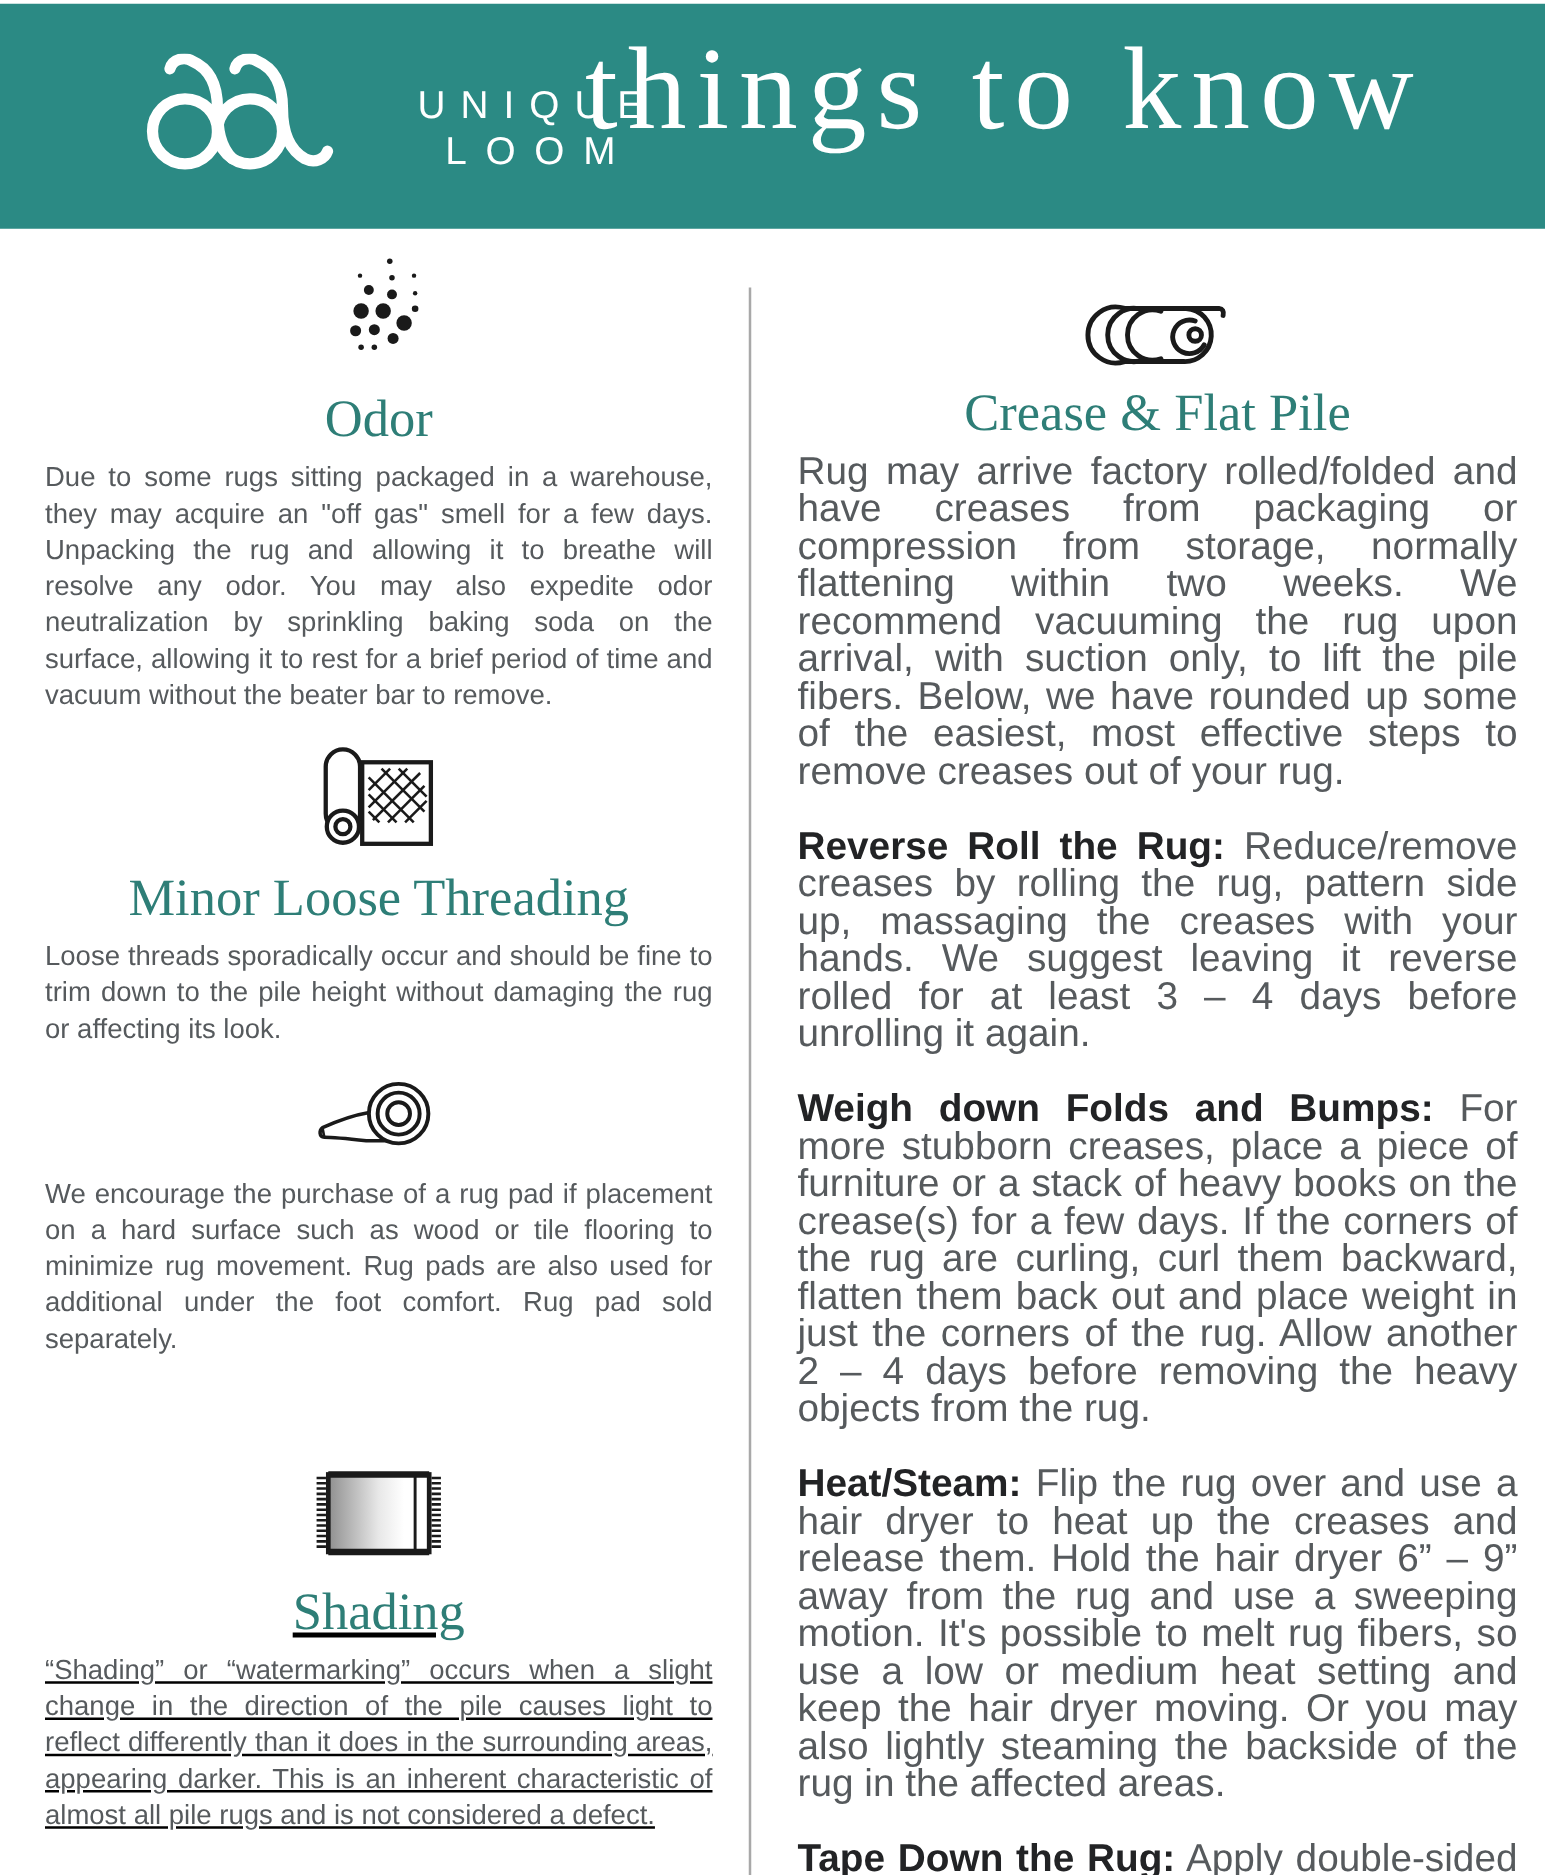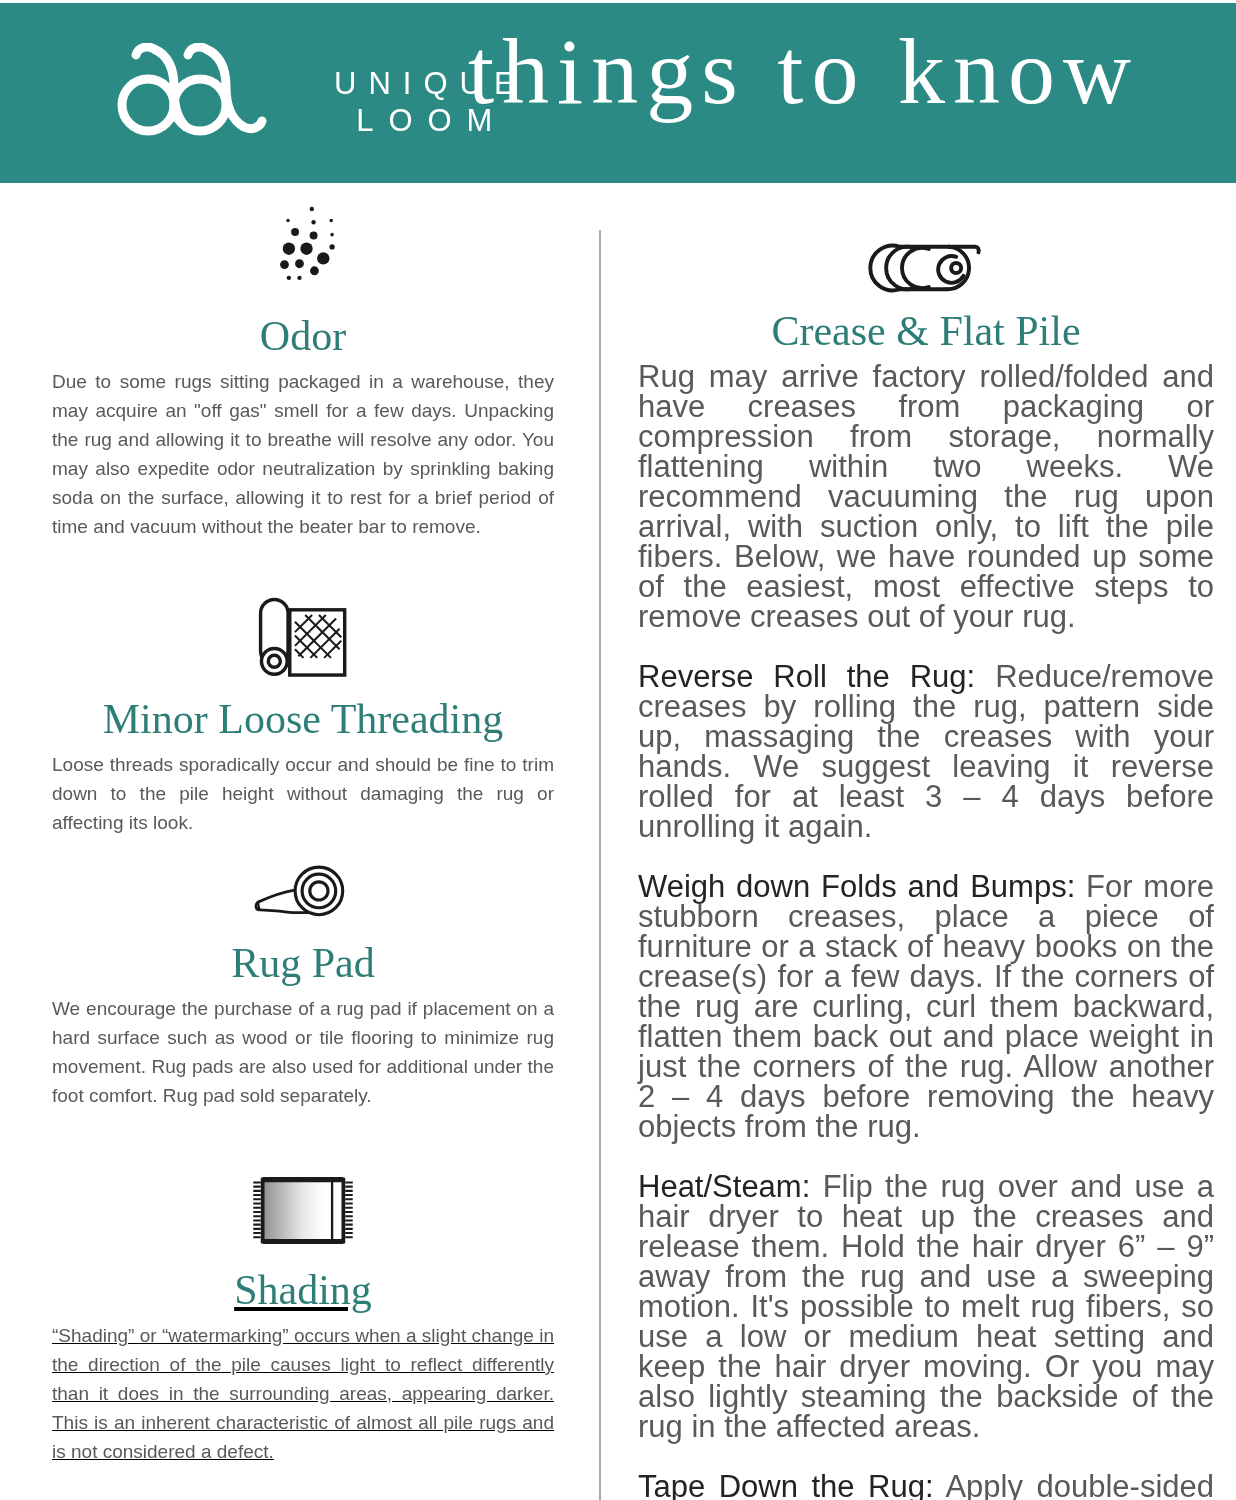--- a/index.html
+++ b/index.html
@@ -24,35 +24,35 @@
     font-size:94px;line-height:120px;letter-spacing:8px;color:#ffffff;
   }
   .divider{position:absolute;left:599px;top:230px;width:2px;height:1270px;background:var(--divider,#a8a8a8);}
   .sec{position:absolute;left:36px;width:534px;}
   .icon-wrap{display:flex;justify-content:center;align-items:flex-end;}
   .icon-wrap svg{color:#1a1a1a;}
   h2{
     margin:0;text-align:center;font-family:"Liberation Serif","DejaVu Serif",serif;
     font-weight:400;font-size:42px;line-height:46px;color:var(--accent,#2e7e77);
   }
-  .sec p{margin:8px 16px 0;text-align:justify;font-size:19px;line-height:29px;color:var(--body,#565a5d);}
+  .sec p{margin:8px 0 0;text-align:justify;font-size:22px;line-height:29px;color:var(--body,#565a5d);}
   #sec-odor{top:202px;}
   #sec-odor .icon-wrap{margin-bottom:14px;}
   #sec-threading{top:596px;}
   #sec-threading .icon-wrap{margin-bottom:14px;}
   #sec-rugpad{top:858px;}
   #sec-rugpad .icon-wrap{margin-bottom:12px;}
   #sec-shading{top:1172px;text-decoration:underline;}
   #sec-shading .icon-wrap{margin-bottom:16px;}
   .rightcol{position:absolute;left:638px;top:240px;width:576px;}
   .rightcol .icon-wrap{margin-bottom:12px;}
   .rightcol p{margin:0;text-align:justify;font-size:31px;line-height:30px;color:var(--body,#565a5d);}
   .rightcol .intro{margin-top:8px;}
   .rightcol .tip{margin-top:30px;}
-  .tip b{font-weight:400;color:var(--ink,#222325);margin-top:37px;}
+  .tip b{font-weight:700;color:var(--ink,#222325);margin-top:37px;}
 </style>
 </head>
 <body>
 
 <header class="banner">
   <svg class="logo-svg" viewBox="0 0 210 100" fill="none" stroke="currentColor" stroke-width="9" stroke-linecap="round">
     <circle cx="40" cy="62" r="26"></circle>
     <path d="M28 12 C 30 4 40 2 46 6 C 60 12 66 26 66 44 C 66 60 68 74 78 84"></path>
     <circle cx="92" cy="62" r="26"></circle>
     <path d="M80 12 C 82 4 92 2 98 6 C 112 12 118 26 118 44 C 118 60 122 76 136 84 C 144 88 152 84 154 78"></path>
@@ -119,21 +119,20 @@
 <section class="sec" id="sec-rugpad">
   <div class="icon-wrap">
     <svg width="105" height="70" viewBox="0 0 150 100" fill="none" stroke="currentColor" stroke-width="4" stroke-linejoin="round">
       <path d="M10 63 C 28 55 44 49 62 46 L 84 46 L 84 78 L 60 78 C 42 76 24 74 12 74 C 6 74 6 66 10 63 Z" fill="#fff"></path>
       <path d="M10 63 L12 74" stroke-width="3"></path>
       <circle cx="97" cy="47" r="34" fill="#fff" stroke-width="4.5"></circle>
       <circle cx="97" cy="47" r="24" fill="#fff" stroke-width="4.5"></circle>
       <circle cx="97" cy="47" r="13" fill="#fff" stroke-width="4.5"></circle>
     </svg>
   </div>
-  <h2>Rug Pad</h2>
   <p>We encourage the purchase of a rug pad if placement on a hard surface such as wood or tile flooring to minimize rug movement. Rug pads are also used for additional under the foot comfort. Rug pad sold separately.</p>
 </section>
 
 <section class="sec" id="sec-shading">
   <div class="icon-wrap">
     <svg width="122" height="79" viewBox="0 0 130 84">
       <defs>
         <linearGradient id="shadegrad" x1="0" y1="0" x2="1" y2="0">
           <stop offset="0" stop-color="#8f8f8f"></stop>
           <stop offset="0.5" stop-color="#e8e8e8"></stop>

